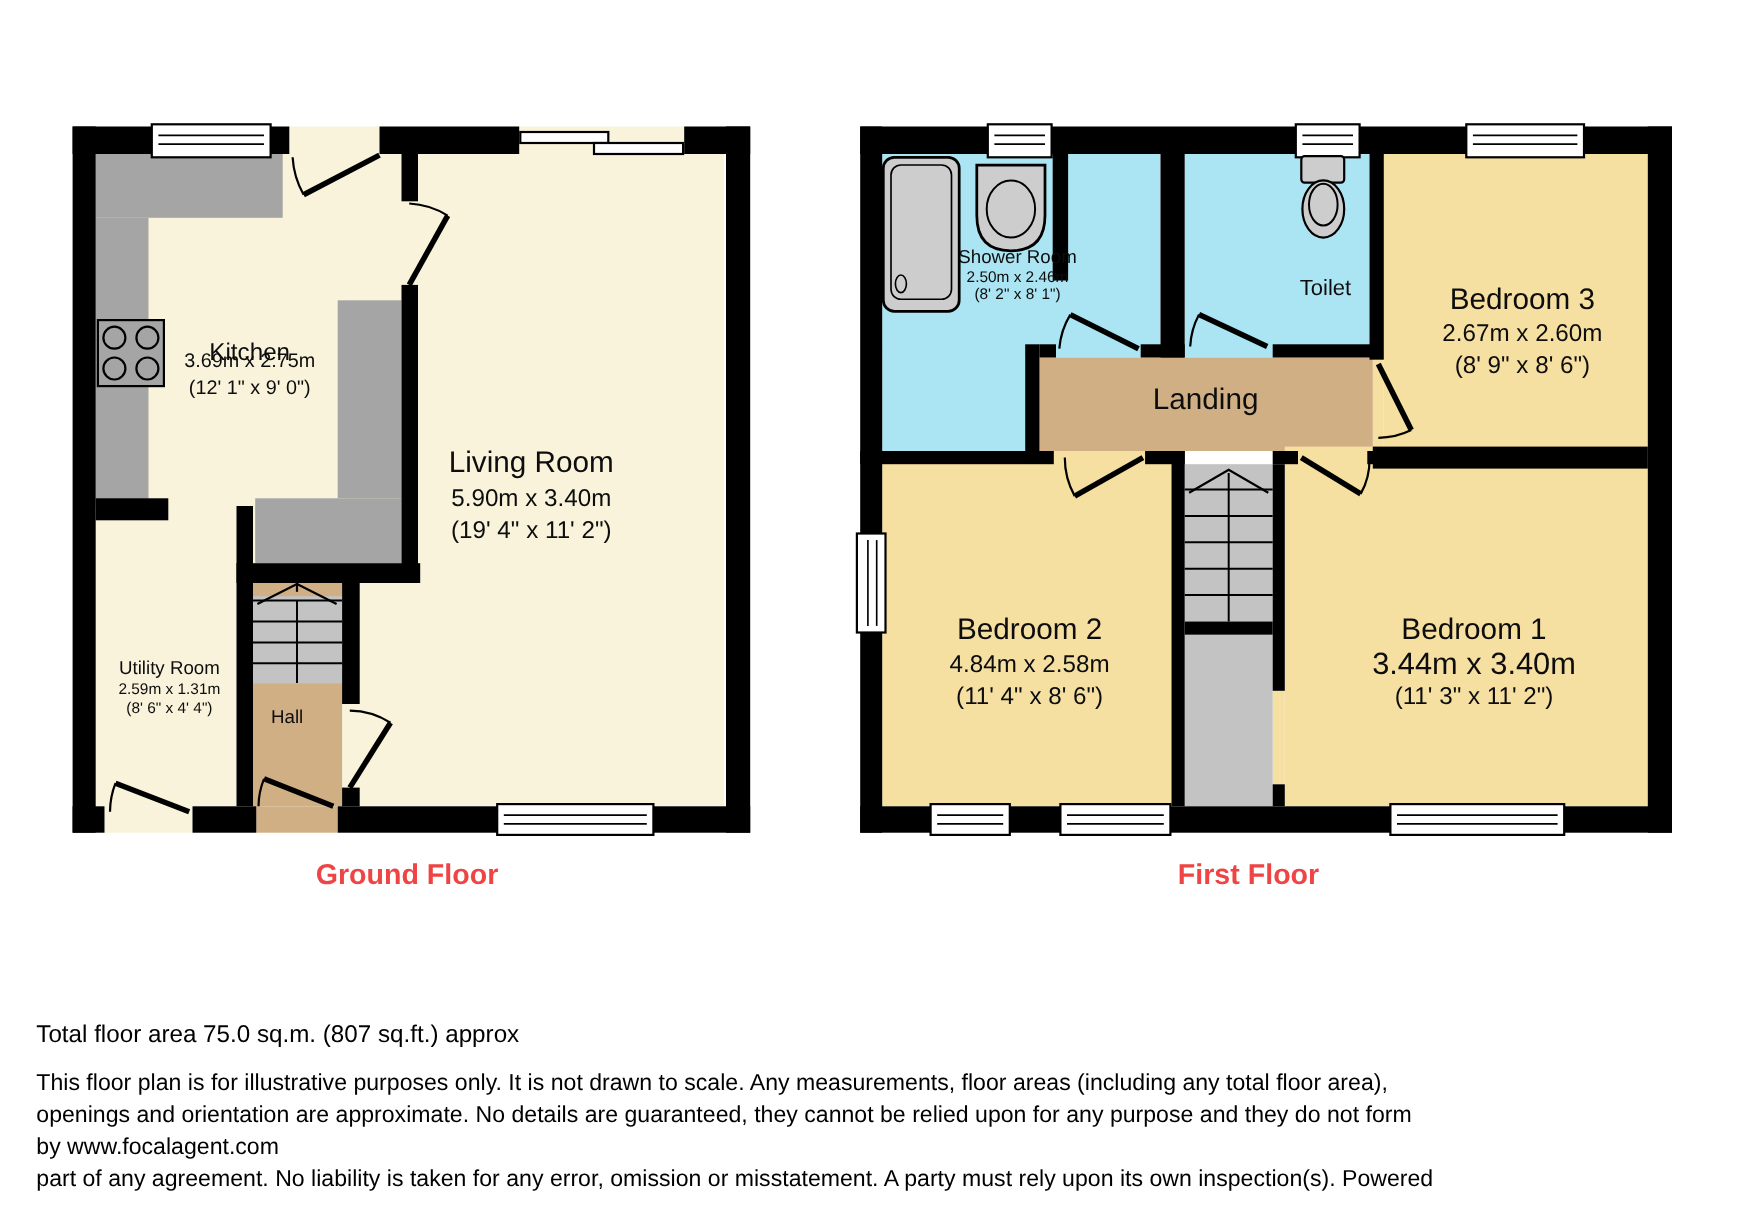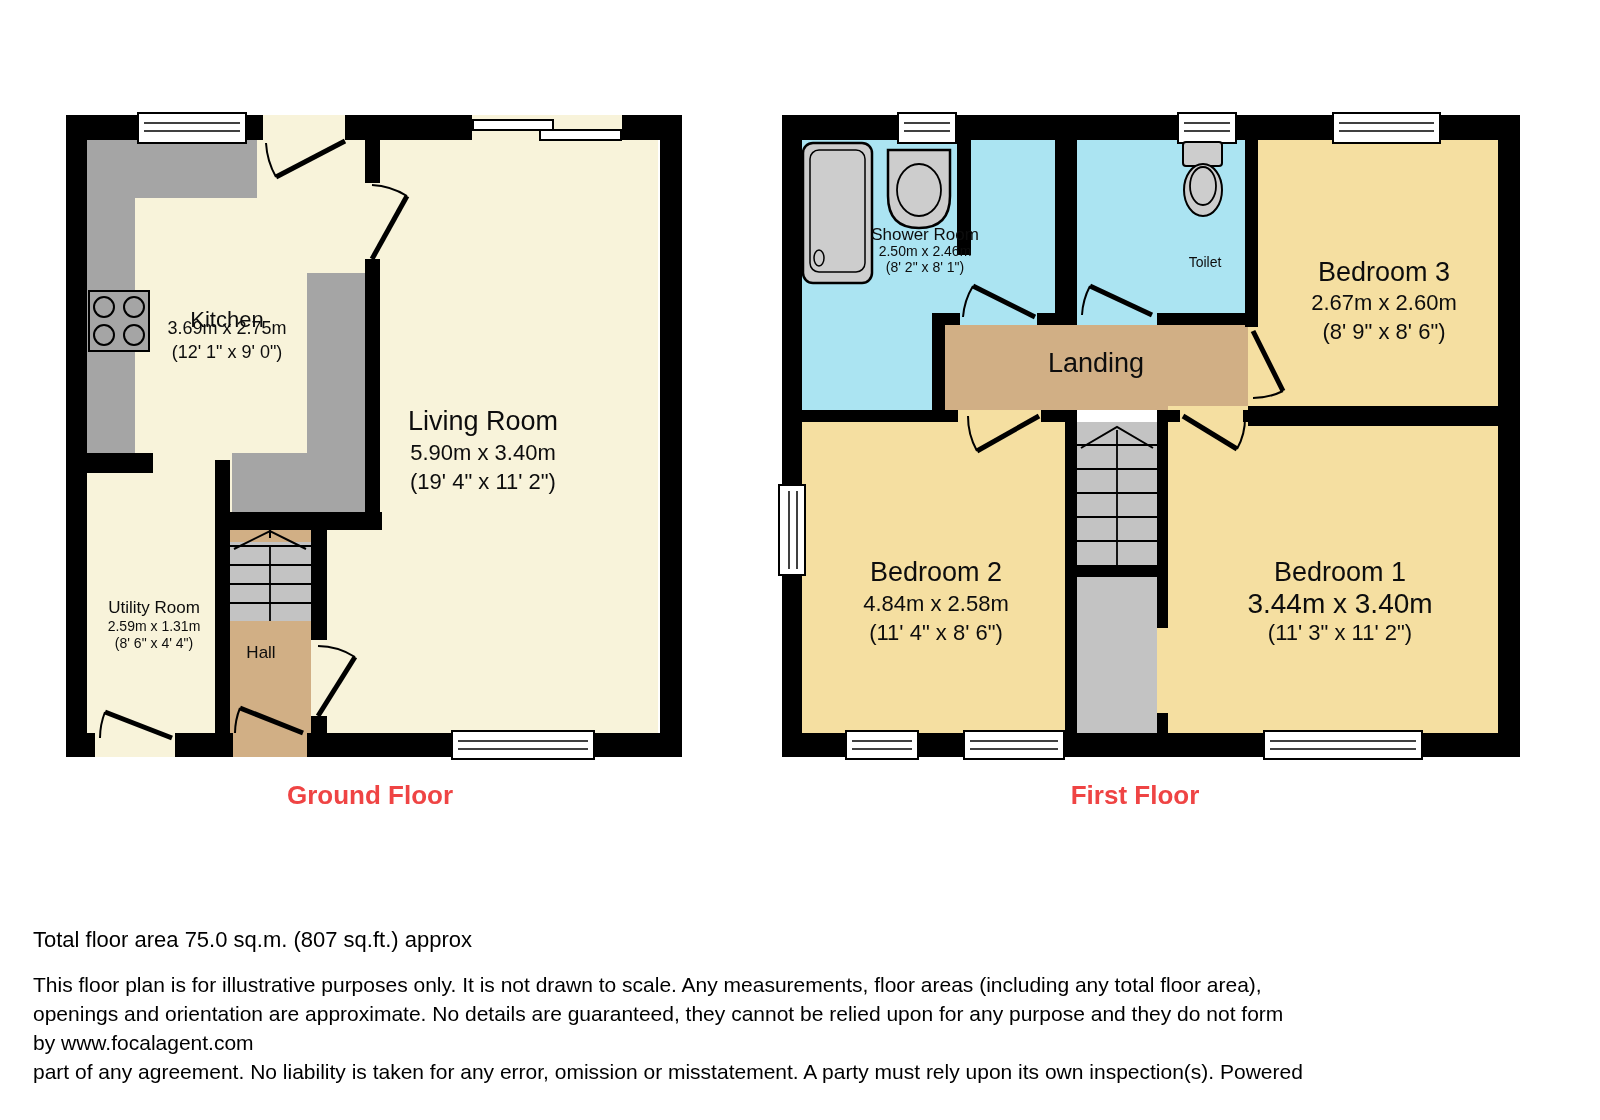--- a/index.html
+++ b/index.html
@@ -219,21 +219,21 @@
   <div class="lbl" style="left:154px;top:643px;font-size:14px;">(8' 6" x 4' 4")</div>
 
   <div class="lbl" style="left:261px;top:652px;font-size:17px;">Hall</div>
 
   <div class="lbl floor-title" style="left:370px;top:795px;">Ground Floor</div>
 
   <div class="lbl" style="left:925px;top:234px;font-size:17px;">Shower Room</div>
   <div class="lbl" style="left:925px;top:251px;font-size:14px;">2.50m x 2.46m</div>
   <div class="lbl" style="left:925px;top:267px;font-size:14px;">(8' 2" x 8' 1")</div>
 
-  <div class="lbl" style="left:1205px;top:262px;font-size:14px;">Toilet</div>
+  <div class="lbl" style="left:1205px;top:262px;font-size:20px;">Toilet</div>
 
   <div class="lbl" style="left:1384px;top:272px;font-size:27px;">Bedroom 3</div>
   <div class="lbl" style="left:1384px;top:303px;font-size:22px;">2.67m x 2.60m</div>
   <div class="lbl" style="left:1384px;top:332px;font-size:22px;">(8' 9" x 8' 6")</div>
 
   <div class="lbl" style="left:1096px;top:363px;font-size:27px;">Landing</div>
 
   <div class="lbl" style="left:936px;top:572px;font-size:27px;">Bedroom 2</div>
   <div class="lbl" style="left:936px;top:604px;font-size:22px;">4.84m x 2.58m</div>
   <div class="lbl" style="left:936px;top:633px;font-size:22px;">(11' 4" x 8' 6")</div>

